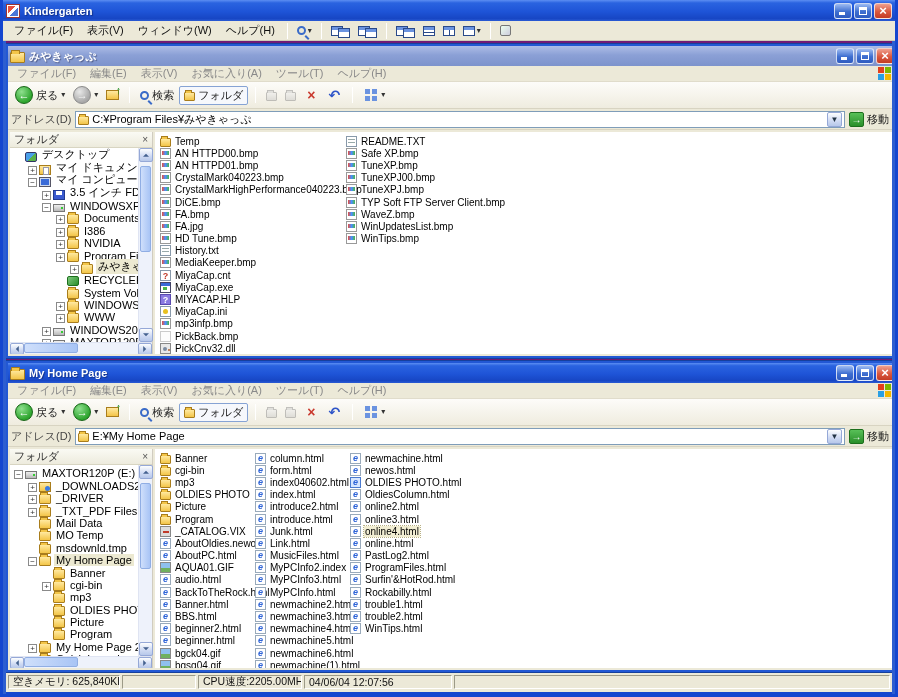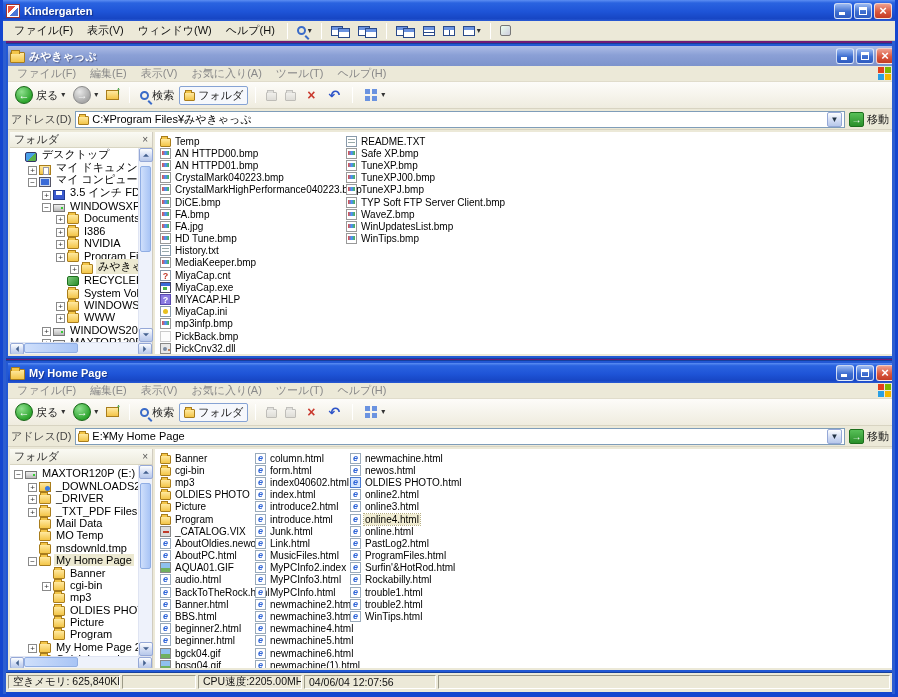--- a/index.html
+++ b/index.html
@@ -151,21 +151,21 @@
   .tri.down{border-top-color:#44618f;transform:translate(-50%,-30%)}
   .tri.left{border-right-color:#44618f;transform:translate(-70%,-50%)}
   .tri.right{border-left-color:#44618f;transform:translate(-30%,-50%)}
   .sb-thumb{background:linear-gradient(90deg,#cfdffb,#a8c4f5);border:1px solid #90aee4;border-radius:2px}
   .v-thumb{position:absolute;left:1px;right:1px}
   .h-thumb{height:10px;margin-top:0;width:54px}
 
   
   .statusbar{position:absolute;left:3px;right:3px;bottom:0;height:21px;background:#ECE9D8;display:flex;gap:2px;padding:2px 2px 3px 2px;border-bottom:2px solid #1446cf}
   .status-panel{border:1px solid;border-color:#9c9a87 #fff #fff #9c9a87;font-size:10.5px;color:#111;display:flex;align-items:center;padding:0 4px;white-space:nowrap;overflow:hidden}
-  .sp-mem{width:112px}.sp-blank{width:74px}.sp-cpu{width:104px}.sp-date{width:132px}.sp-fill{flex:1}
+  .sp-mem{width:112px}.sp-blank{width:74px}.sp-cpu{width:104px}.sp-date{width:148px}.sp-fill{flex:1}
 </style>
 </head>
 <body>
 
 <div class="main-window">
 
   <div class="titlebar">
     <span class="app-icon"></span>
     <span class="title-text">Kindergarten</span>
     <span class="cap-btns">
@@ -899,20 +899,24 @@
               <div class="file-row">
                 <span class="fi fi-html"></span>
                 <span class="f-label">newos.html</span>
               </div>
               <div class="file-row">
                 <span class="fi fi-html2"></span>
                 <span class="f-label">OLDIES PHOTO.html</span>
               </div>
               <div class="file-row">
                 <span class="fi fi-html"></span>
+                <span class="f-label">OldiesColumn.html</span>
+              </div>
+              <div class="file-row">
+                <span class="fi fi-html"></span>
                 <span class="f-label">online2.html</span>
               </div>
               <div class="file-row">
                 <span class="fi fi-html"></span>
                 <span class="f-label">online3.html</span>
               </div>
               <div class="file-row">
                 <span class="fi fi-html"></span>
                 <span class="f-label sel">online4.html</span>
               </div>

